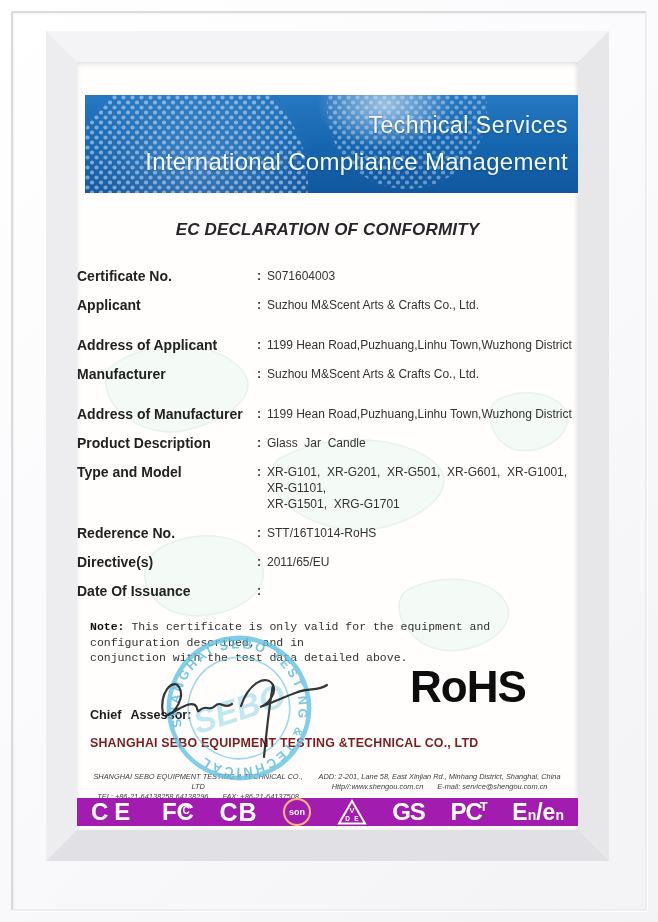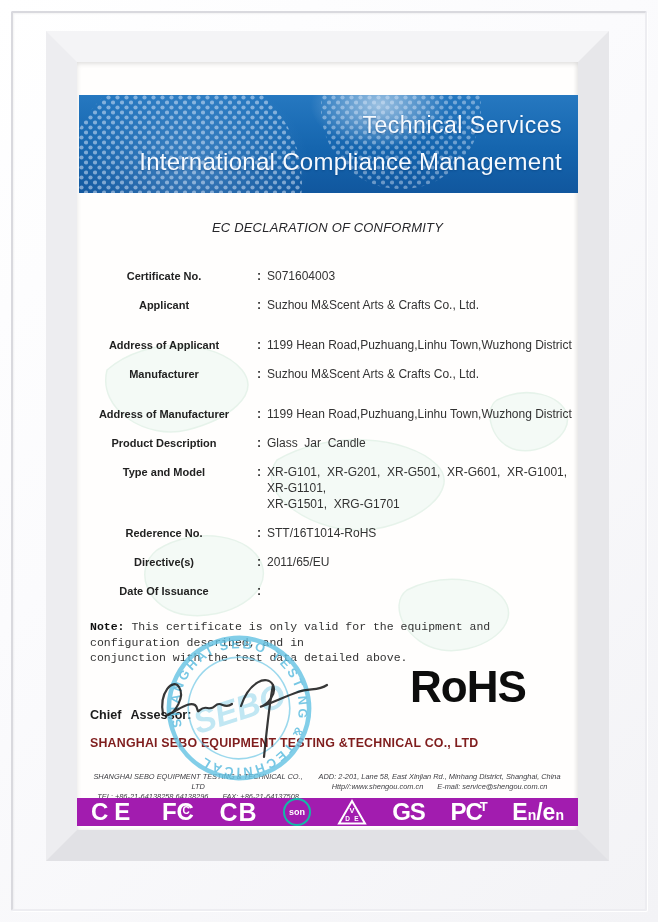--- a/index.html
+++ b/index.html
@@ -16,40 +16,40 @@
     border-color:#f4f4f6 #e7e7ea #e1e1e5 #ededf0;
     box-shadow:inset 2px 2px 5px rgba(0,0,0,.12);}
 
   
   .paper{position:absolute;left:77px;top:62px;width:501px;height:768px;
     background:#fffefd;overflow:hidden;
     box-shadow:inset 0 2px 5px rgba(0,0,0,.10), inset -2px 0 4px rgba(0,0,0,.05);}
   .watermark{position:absolute;left:0;top:248px;opacity:.6;pointer-events:none;}
 
   
-  .banner{position:absolute;left:2px;top:33px;width:501px;height:98px;overflow:hidden;
+  .banner{position:absolute;left:8px;top:33px;width:501px;height:98px;overflow:hidden;
     background:
       radial-gradient(95px 60px at 300px 10px, rgba(255,255,255,.55), rgba(255,255,255,0) 72%),
       radial-gradient(160px 120px at 110px 70px, rgba(140,185,230,.35), rgba(0,0,0,0) 75%),
       linear-gradient(180deg,#2678c0 0%,#1565ae 55%,#11579e 100%);}
   .globe-dots{position:absolute;left:0;top:0;}
   .banner-text{position:absolute;right:18px;top:0;width:100%;text-align:right;color:#f5f9fe;
     text-shadow:0 1px 2px rgba(0,40,90,.35);}
   .banner-line1{position:absolute;right:0;top:17px;font-size:23px;letter-spacing:.5px;}
   .banner-line2{position:absolute;right:0;top:53px;font-size:24px;letter-spacing:.3px;white-space:nowrap;}
 
   
   .title{position:absolute;left:0;top:158px;width:100%;text-align:center;
-    font-size:13px;font-weight:normal;font-style:italic;letter-spacing:.2px;color:#27272b;}
+    font-size:17px;font-weight:bold;font-style:italic;letter-spacing:.2px;color:#27272b;}
 
   
   .fields{position:absolute;left:0;top:206px;right:2px;color:#333;}
   .frow{display:flex;align-items:flex-start;line-height:16px;margin-bottom:13px;}
   .frow.gap-top{margin-top:24px;}
-  .flabel{width:174px;text-align:center;font-weight:bold;font-size:11px;color:#222;flex:none;}
+  .flabel{width:174px;text-align:left;font-weight:bold;font-size:14px;color:#222;flex:none;}
   .fcolon{width:16px;text-align:center;font-weight:bold;font-size:12.4px;flex:none;}
   .fvalue{flex:1;font-size:12px;white-space:pre-wrap;color:#333;}
 
   
   .note{position:absolute;left:13px;top:557px;width:440px;font-size:11.5px;
     line-height:15.5px;color:#333;white-space:pre-wrap;font-family:Liberation Mono, monospace;}
   .note-label{font-weight:bold;color:#111;}
 
   
   .stamp{position:absolute;left:86px;top:570px;z-index:3;}
@@ -72,21 +72,21 @@
   
   .logobar{position:absolute;left:0;top:736px;width:501px;height:28px;background:#a21caf;
     display:flex;align-items:center;justify-content:space-between;padding:4px 14px;
     box-sizing:border-box;color:#fff;z-index:5;}
   .logo{display:flex;align-items:center;font-weight:bold;}
   .logo.ce{font-size:24px;letter-spacing:6px;font-weight:600;}
   .logo.fcc{font-size:24px;}
   .fcc-cwrap{position:relative;display:inline-block;}
   .fcc-inner{position:absolute;left:6px;top:7px;font-size:10px;}
   .logo.cb{font-size:25px;letter-spacing:1px;}
-  .son-circle{width:24px;height:24px;border:2px solid #14b8a6;border-radius:50%;
+  .son-circle{width:24px;height:24px;border:2px solid #fdba74;border-radius:50%;
     display:flex;align-items:center;justify-content:center;font-size:9px;font-weight:bold;}
   .logo.gs{font-size:24px;letter-spacing:-1px;}
   .logo.pct{font-size:24px;letter-spacing:-1px;}
   .pct-t{font-size:13px;vertical-align:top;position:relative;top:-6px;margin-left:-2px;font-weight:bold;}
   .logo.enen .big{font-size:23px;}
   .logo.enen .small{font-size:14px;position:relative;top:3px;}
 </style>
 </head>
 <body>
 

